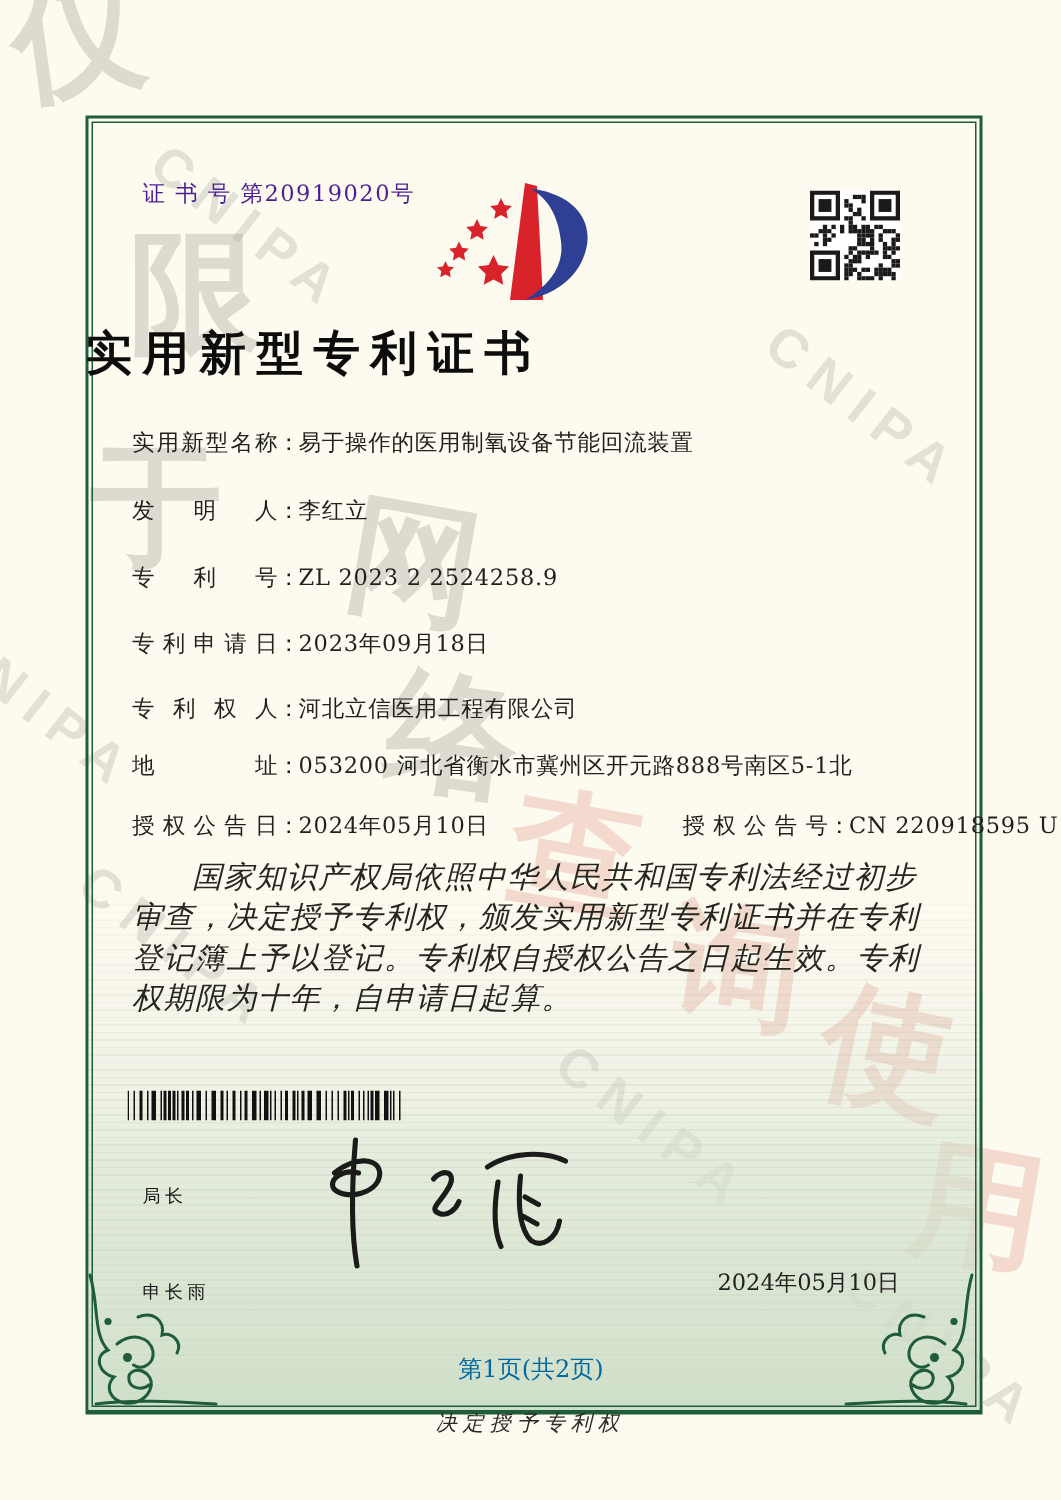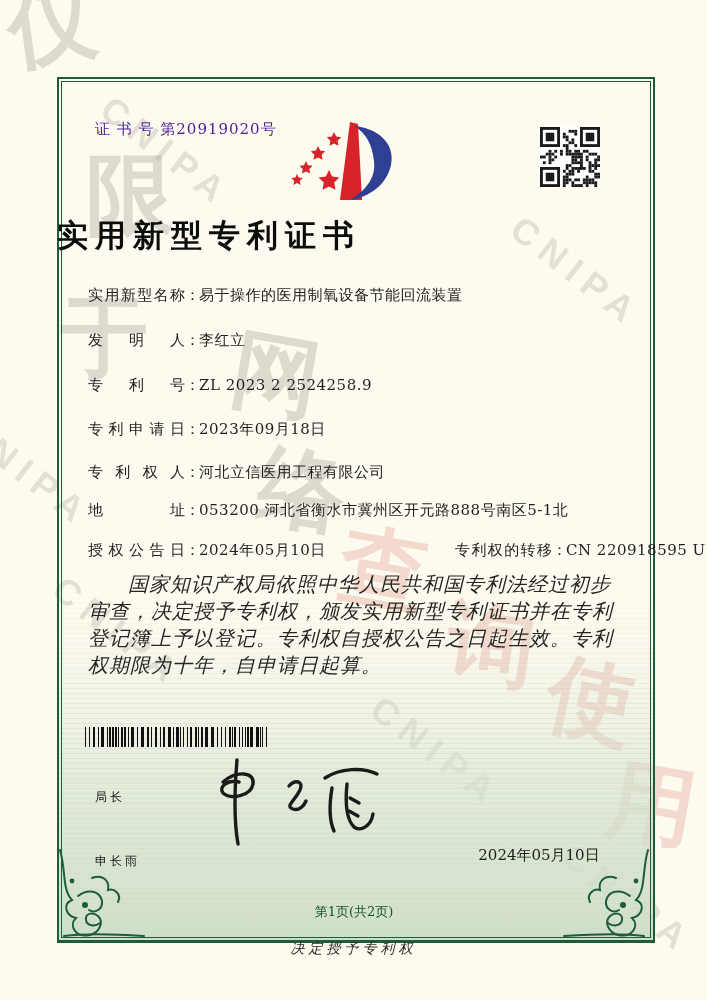--- a/index.html
+++ b/index.html
@@ -41,21 +41,21 @@
           vertical-align:top;}
   .fcolon{display:inline-block;width:14px;}
   .fvalue{letter-spacing:.5px;}
   .grant2{position:absolute;left:367px;top:0;white-space:nowrap;}
 
   .para{left:88px;width:536px;font-size:20px;line-height:27px;text-indent:2em;
         font-style:italic;letter-spacing:1px;color:#26261f;}
 
   .sig-label{left:95px;font-size:12px;letter-spacing:3px;color:#171715;}
   .date{left:459px;top:846px;width:160px;text-align:center;font-size:15px;color:#20201c;}
-  .page-no{left:57px;top:903px;width:594px;text-align:center;font-size:13px;color:#14532d;}
+  .page-no{left:57px;top:903px;width:594px;text-align:center;font-size:16px;color:#0369a1;}
   .footer-note{left:0;top:940px;width:707px;text-align:center;font-size:14px;
                letter-spacing:4px;font-style:italic;color:#2b2b26;}
 </style>
 </head>
 <body>
 
 <div class="page">
 
   <div class="wm">
     <span class="wm-char wm-gray" style="left:8px;top:-20px;transform:rotate(-8deg);">仅</span>
@@ -264,21 +264,21 @@
     </div>
     <div class="abs frow" style="top:463px;">
       <span class="flabel">专利权人</span><span class="fcolon">：</span><span class="fvalue">河北立信医用工程有限公司</span>
     </div>
     <div class="abs frow" style="top:501px;">
       <span class="flabel">地址</span><span class="fcolon">：</span><span class="fvalue">053200 河北省衡水市冀州区开元路888号南区5-1北</span>
     </div>
     <div class="abs frow" style="top:541px;">
       <span class="flabel">授权公告日</span><span class="fcolon">：</span><span class="fvalue">2024年05月10日</span>
       <span class="grant2">
-        <span class="flabel">专利权的转移</span><span class="fcolon">：</span><span class="fvalue">CN 220918595 U</span>
+        <span class="flabel">授权公告号</span><span class="fcolon">：</span><span class="fvalue">CN 220918595 U</span>
       </span>
     </div>
 
     <div class="abs para" style="top:571px;">国家知识产权局依照中华人民共和国专利法经过初步审查，决定授予专利权，颁发实用新型专利证书并在专利登记簿上予以登记。专利权自授权公告之日起生效。专利权期限为十年，自申请日起算。</div>
 
     <svg class="abs" id="barcode" style="left:85px;top:727px;" width="185" height="20">
         <rect x="0" y="0" width="1" height="20" fill="#111"></rect>
         <rect x="4" y="0" width="1" height="20" fill="#111"></rect>
         <rect x="8" y="0" width="2" height="20" fill="#111"></rect>
         <rect x="13" y="0" width="1" height="20" fill="#111"></rect>

